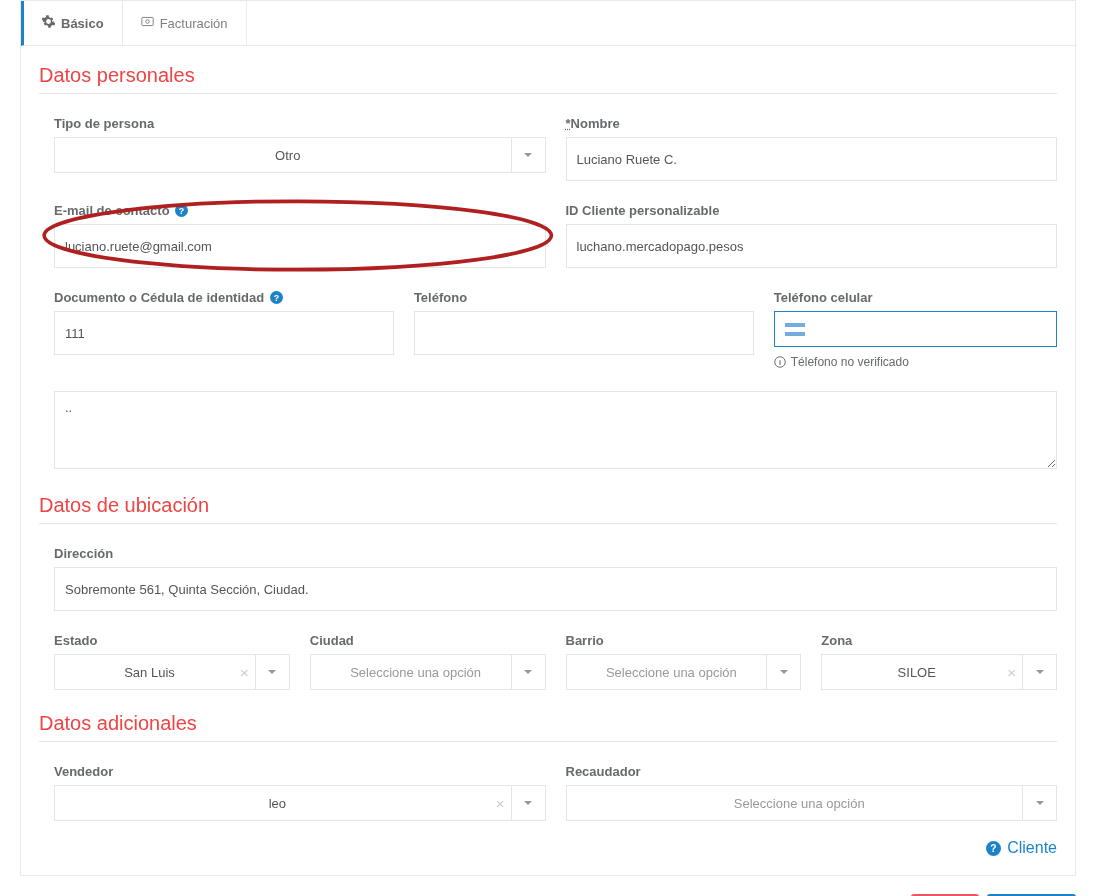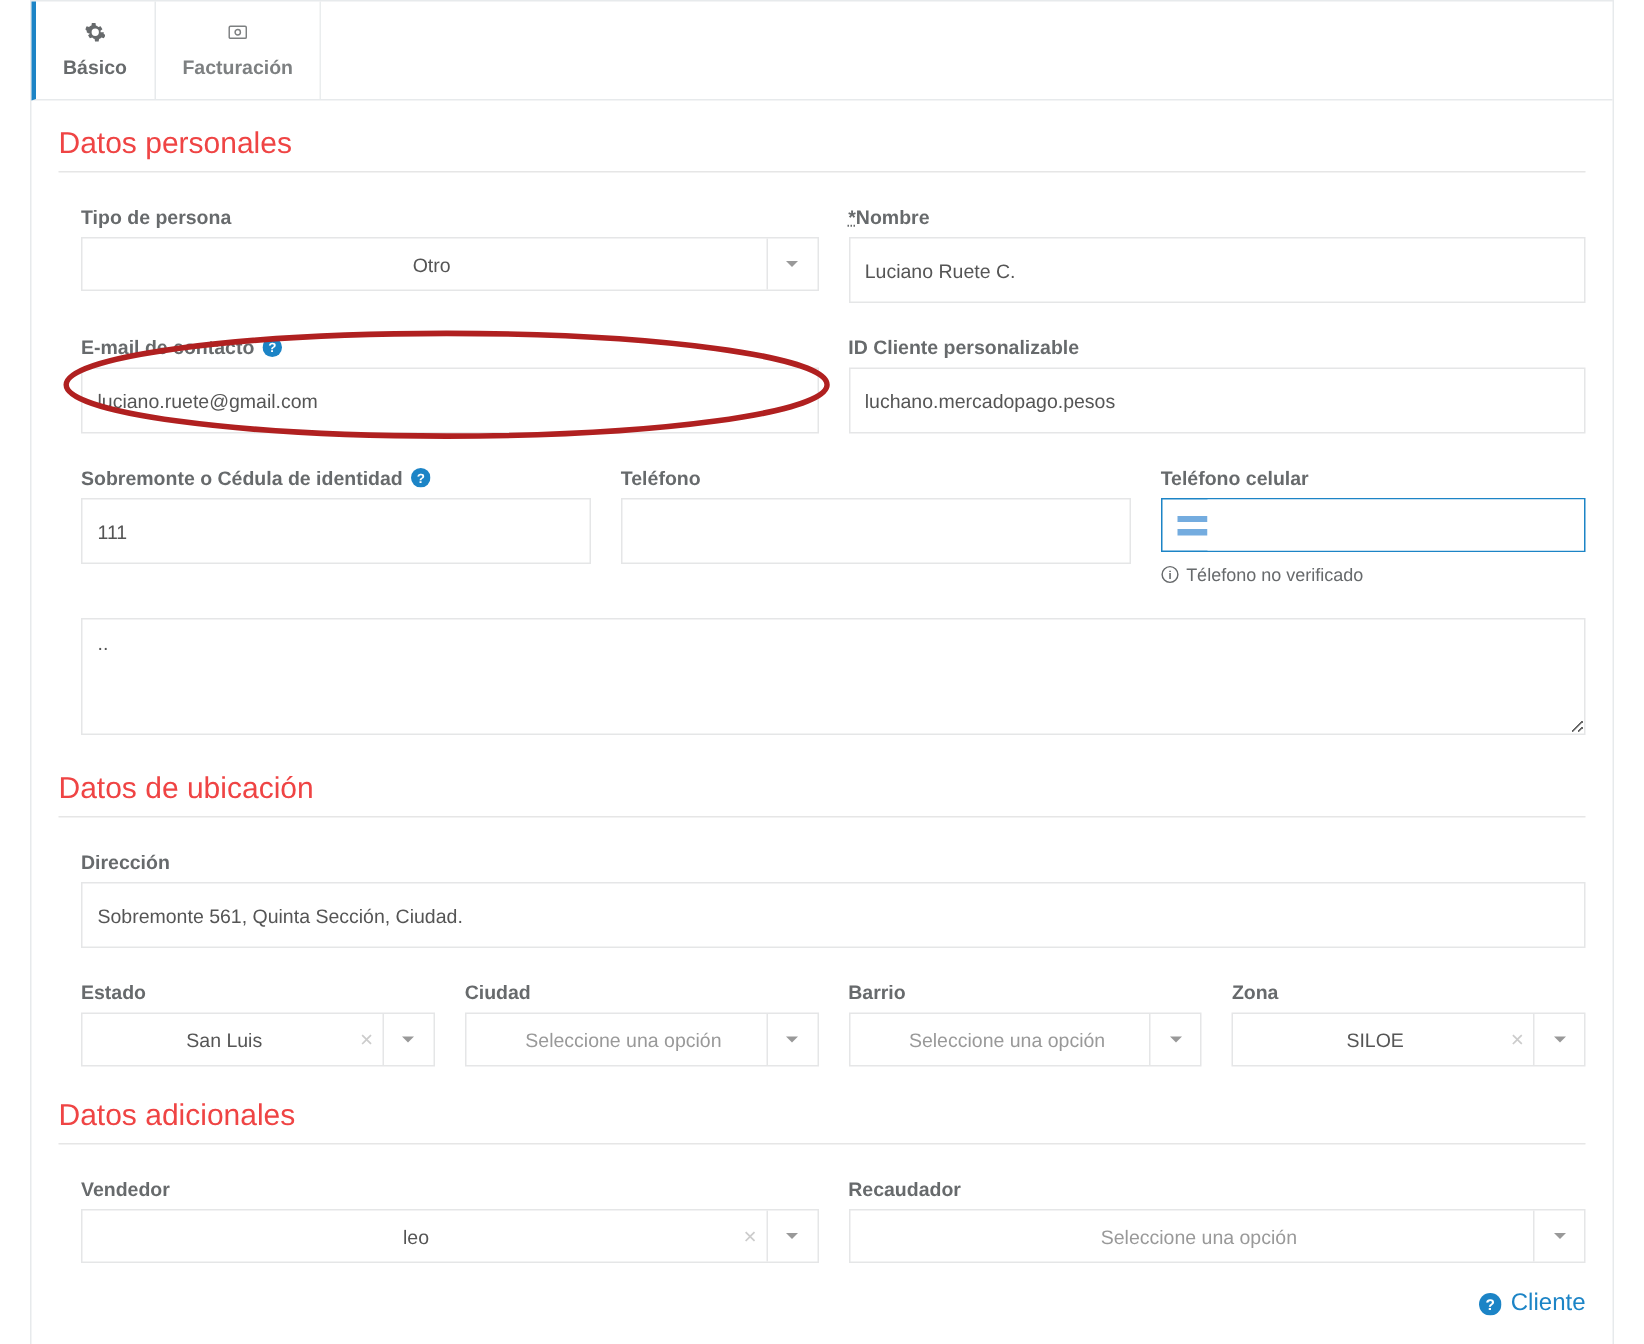--- a/index.html
+++ b/index.html
@@ -24,24 +24,23 @@
   .tab {
     padding: 14px 18px 14px 18px;
     cursor: pointer;
     color: #676a6c;
     font-size: 13px;
     display: flex;
     align-items: center;
     gap: 6px;
     border-right: 1px solid #e7eaec;
     font-weight: 600;
-    flex-direction: column;
   }
   .tab.inactive {
-    font-weight: 700;
+    font-weight: 400;
     opacity: 0.85;
   }
   .tab svg { width: 13px; height: 13px; }
   .body {
     padding: 18px 18px 18px 18px;
   }
   .section-title {
     font-size: 20px;
     font-weight: 400;
     color: #ef4444;
@@ -248,21 +247,21 @@
       </div>
       <div class="col">
         <label class="label">ID Cliente personalizable</label>
         <input class="input" value="luchano.mercadopago.pesos" style="">
       </div>
     </div>
 
     <div class="row">
       <div class="col" style="flex:1.2">
         <label class="label">
-          <span>Sobremonte o Cédula de identidad</span>
+          <span>Documento o Cédula de identidad</span>
           <span class="help-icon">
                 <svg viewBox="0 0 16 16">
                   <circle cx="8" cy="8" r="8"></circle>
                   <text x="8" y="12" text-anchor="middle" fill="#fff" font-size="11" font-weight="bold">?</text>
                 </svg>
               </span>
         </label>
         <input class="input" value="111" style="">
       </div>
       <div class="col" style="flex:1.2">

